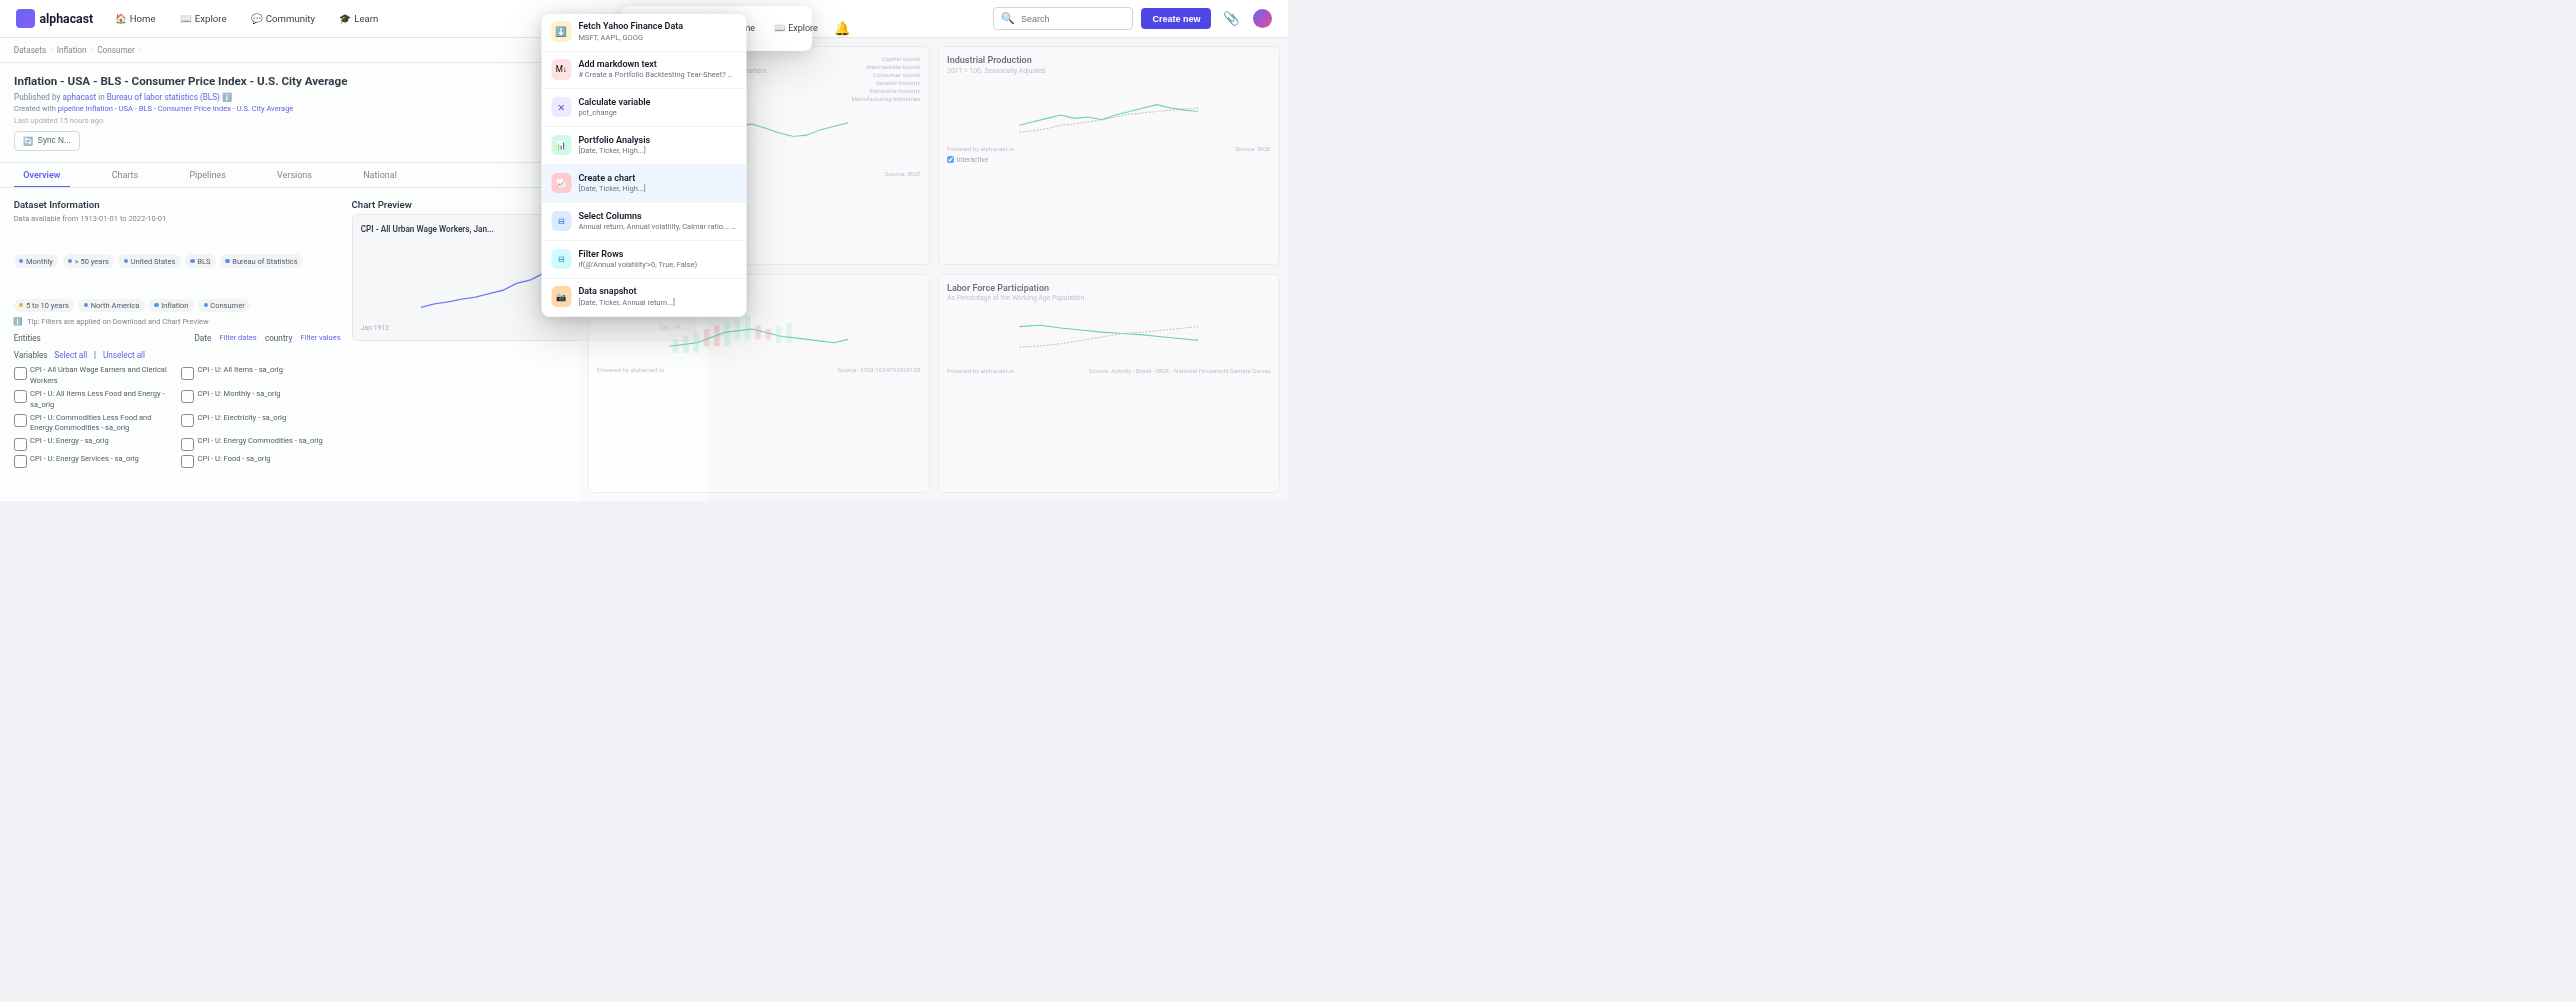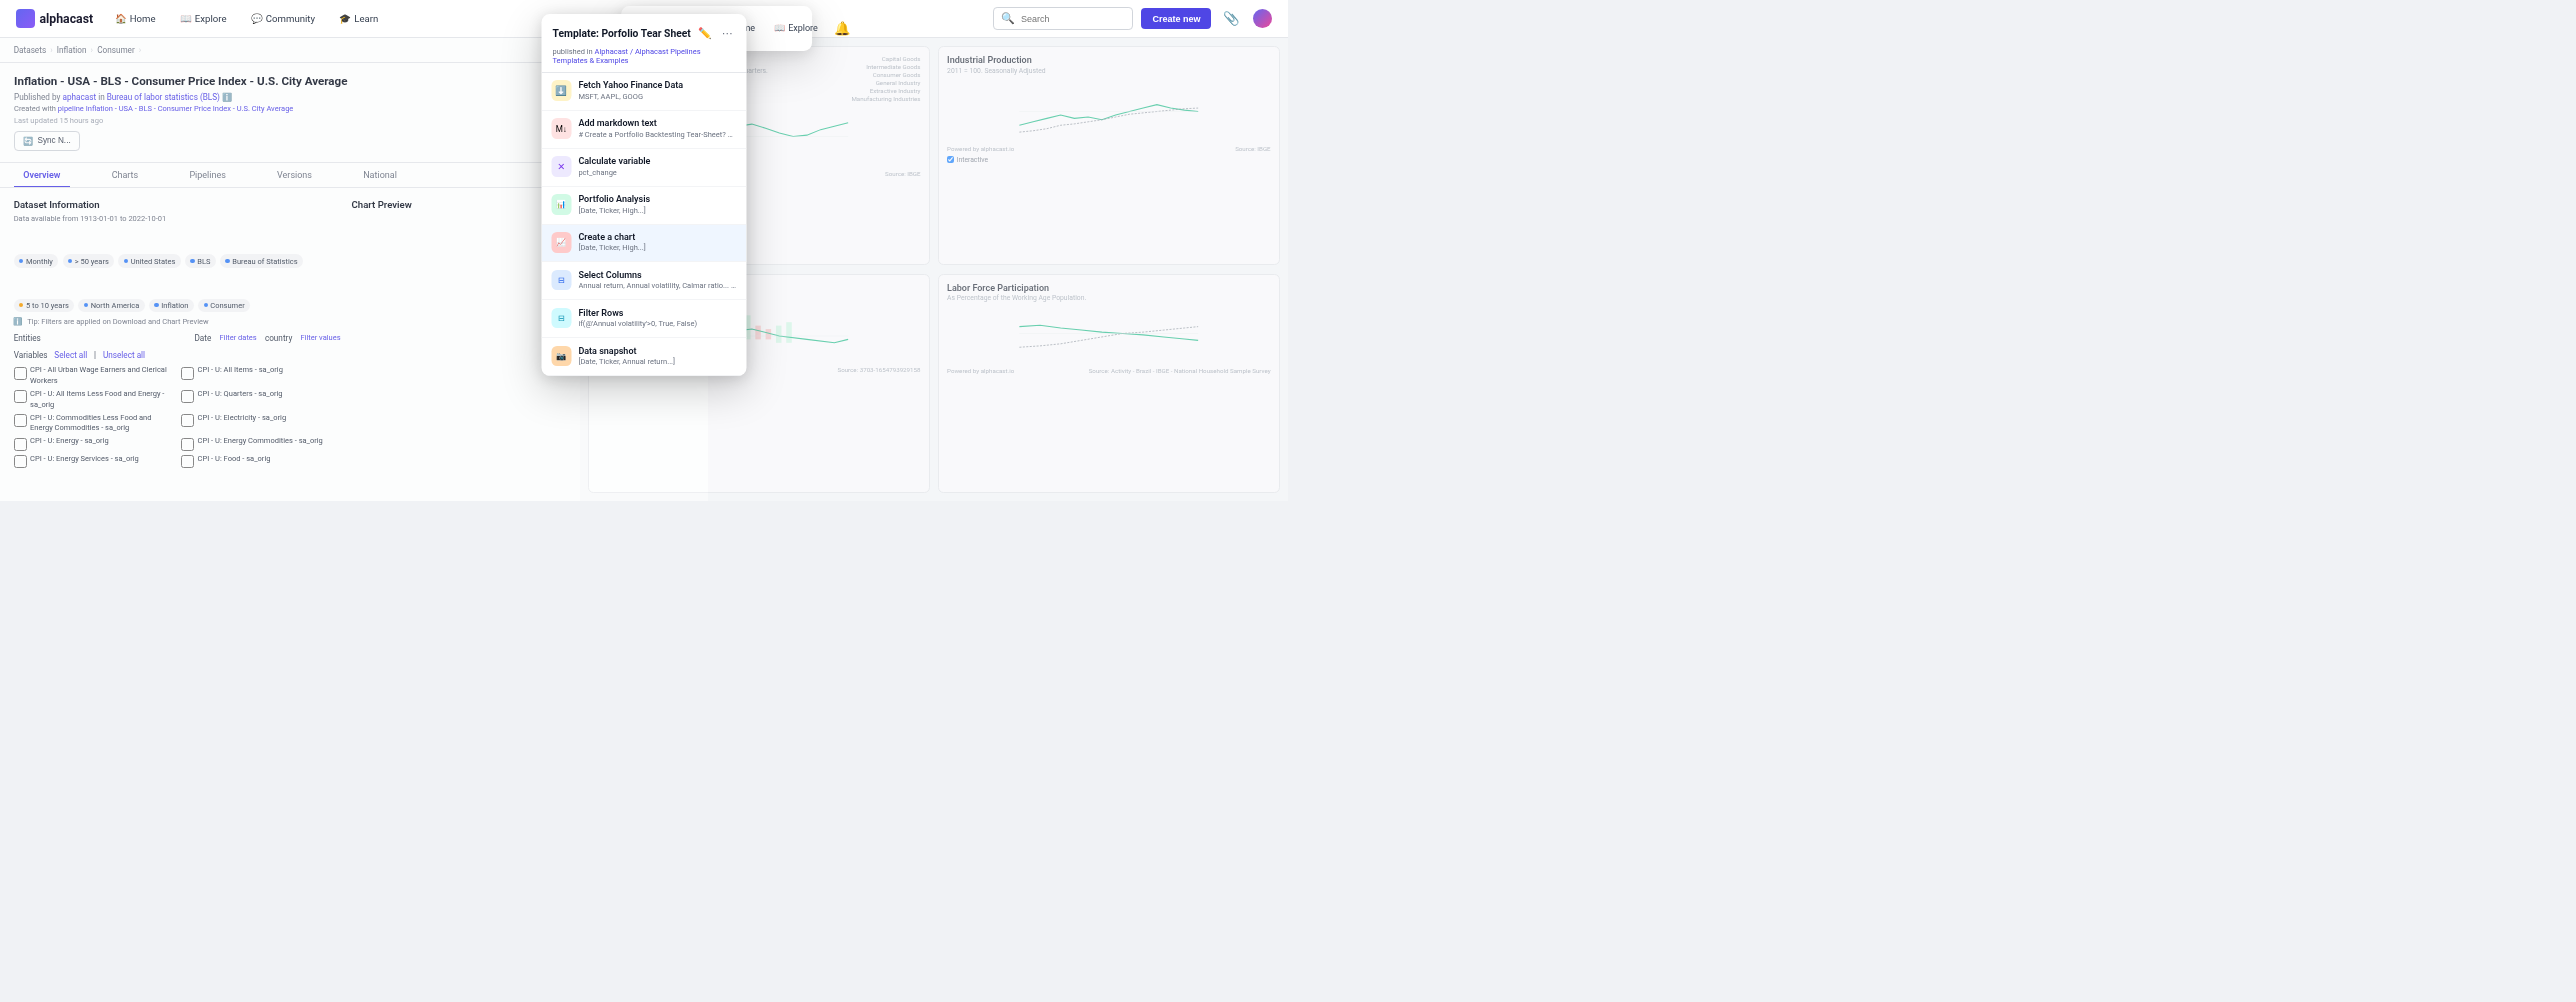--- a/index.html
+++ b/index.html
@@ -282,21 +282,21 @@
                   <label>CPI - U: All Items - sa_orig</label>
                 </div>
               </div>
               <div class="checkbox-row">
                 <div class="cb-item">
                   <input type="checkbox" style="">
                   <label>CPI - U: All Items Less Food and Energy - sa_orig</label>
                 </div>
                 <div class="cb-item">
                   <input type="checkbox" style="">
-                  <label>CPI - U: Quarters - sa_orig</label>
+                  <label>CPI - U: Monthly - sa_orig</label>
                 </div>
               </div>
               <div class="checkbox-row">
                 <div class="cb-item">
                   <input type="checkbox" style="">
                   <label>CPI - U: Commodities Less Food and Energy Commodities - sa_orig</label>
                 </div>
                 <div class="cb-item">
                   <input type="checkbox" style="">
                   <label>CPI - U: Electricity - sa_orig</label>
@@ -321,20 +321,31 @@
                   <input type="checkbox" style="">
                   <label>CPI - U: Food - sa_orig</label>
                 </div>
               </div>
             </div>
           </div>
         </div>
 
         <div class="chart-panel">
           <div class="panel-title">Chart Preview</div>
+          <div style="background:#f8f9fa; border-radius:5.5px; padding:8.2px; border:0.7px solid #e5e7eb;">
+            <div style="font-size:8.2px;font-weight:600;color:#111827;margin-bottom:5.5px;">CPI - All Urban Wage Workers, Jan...</div>
+            <svg viewBox="0 0 300 120" width="100%" height="82">
+              <polyline points="0,100 20,95 40,92 60,88 80,85 100,80 120,75 140,65 160,60 180,50 200,45 220,35 240,30 260,25 280,20 300,15" fill="none" stroke="#6366f1" stroke-width="2"></polyline>
+              <line x1="0" y1="60" x2="300" y2="60" stroke="#e5e7eb" stroke-width="0.5"></line>
+            </svg>
+            <div style="font-size:6.8px;color:#9ca3af;display:flex;justify-content:space-between;">
+              <span>Jan 1913</span>
+                <span>Dec 19...</span>
+            </div>
+          </div>
         </div>
       </div>
     </div>
 
     <div class="charts-bg">
 
       <div class="chart-card">
         <div class="chart-header-row">
           <div>
             <div class="chart-title-sm">Unemployment Rate</div>
@@ -447,32 +458,20 @@
         <div class="np-link">
           <span>📖</span>
           <span>Explore</span>
         </div>
         <button class="np-icon-btn">🔔</button>
       </div>
     </div>
   </div>
 
   <div class="template-popup">
-    <div class="tp-header">
-      <div class="tp-title-row">
-        <span class="tp-title">Template: Porfolio Tear Sheet</span>
-        <div class="tp-actions">
-          <button class="tp-icon-btn">✏️</button>
-          <button class="tp-icon-btn">⋯</button>
-        </div>
-      </div>
-      <div class="tp-subtitle">
-        published in <a>Alphacast / Alphacast Pipelines Templates &amp; Examples</a>
-      </div>
-    </div>
 
     <div class="tp-items">
 
       <div class="tp-item">
         <div class="tp-item-icon yellow">⬇️</div>
         <div class="tp-item-body">
           <div class="tp-item-title">Fetch Yahoo Finance Data</div>
           <div class="tp-item-desc">MSFT, AAPL, GOOG</div>
         </div>
       </div>

